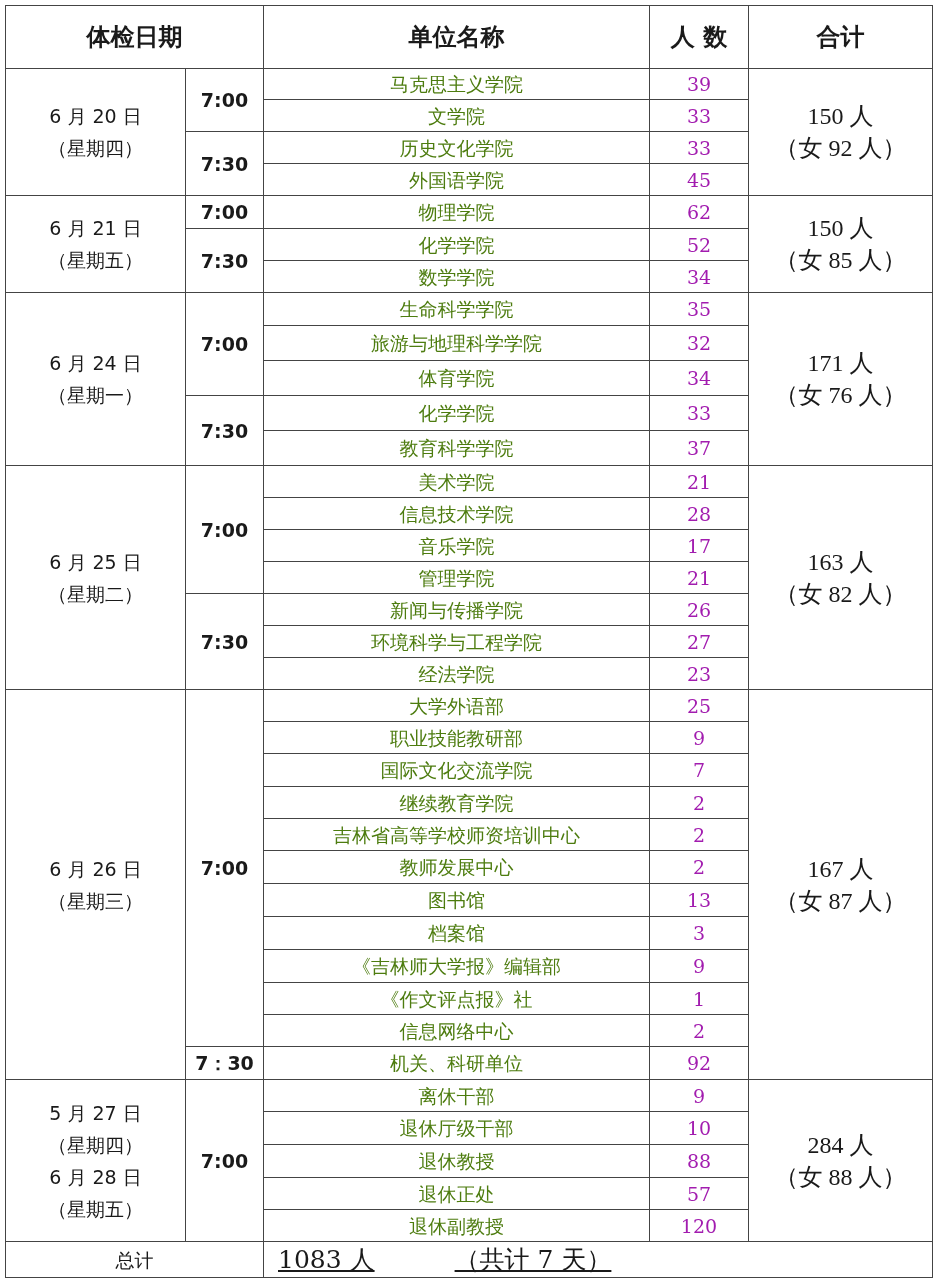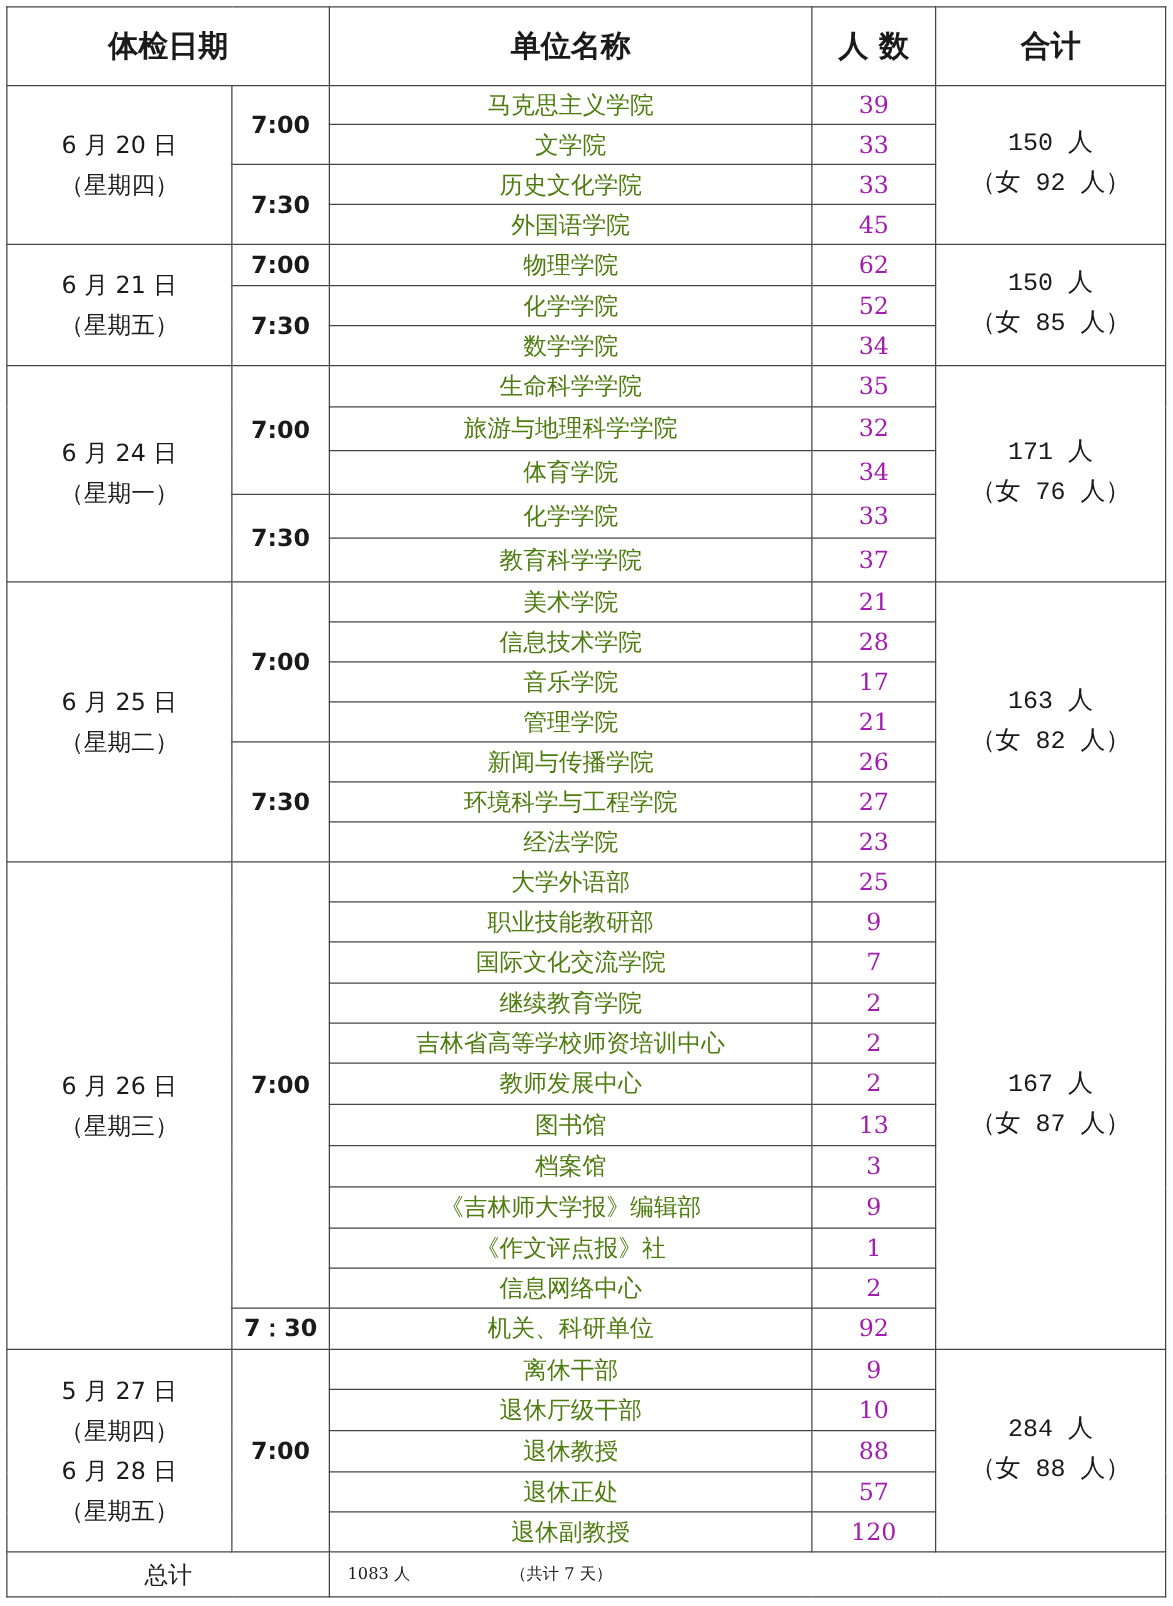--- a/index.html
+++ b/index.html
@@ -4,26 +4,26 @@
 <style>
   html, body { margin:0; padding:0; background:#ffffff; }
   body { width:938px; height:1285px; position:relative; overflow:hidden;
          font-family:"DejaVu Serif","Liberation Serif",serif; color:#1a1a1a; }
   table { position:absolute; left:5px; top:5px; border-collapse:collapse;
           table-layout:fixed; width:927px;padding-left:16px; }
   td, th { border:1.5px solid #444; padding:0; text-align:center; vertical-align:middle;
            font-weight:normal; font-size:19px; line-height:22px; overflow:hidden; white-space:nowrap; }
   th { font-family:"DejaVu Sans","Liberation Sans",sans-serif; font-weight:bold; font-size:24px; }
   .date, .time, .sum { font-family:"DejaVu Sans","Liberation Sans",sans-serif; font-weight:bold; font-size:19px; line-height:32px; }
-  .sum { font-weight:normal; font-family:Liberation Mono, monospace; font-size:20px; }
+  .sum { font-weight:normal; font-family:Liberation Serif, serif; font-size:24px; }
   .date { font-weight:normal; }
   .unit { color:#4d7c0f; }
   .cnt { color:#a21caf; }
   .total-label { font-family:"DejaVu Sans","Liberation Sans",sans-serif; font-size:19px; }
-  .total-val { text-align:left; padding-left:14px; font-size:13px; }
+  .total-val { text-align:left; padding-left:14px; font-size:25px;text-decoration:underline; }
   .total-val span.gap { display:inline-block; width:80px; }
   .block-line { display:block; }
 </style>
 </head>
 <body>
 
 <table>
   <colgroup>
     <col style="width:180px">
       <col style="width:78px">

